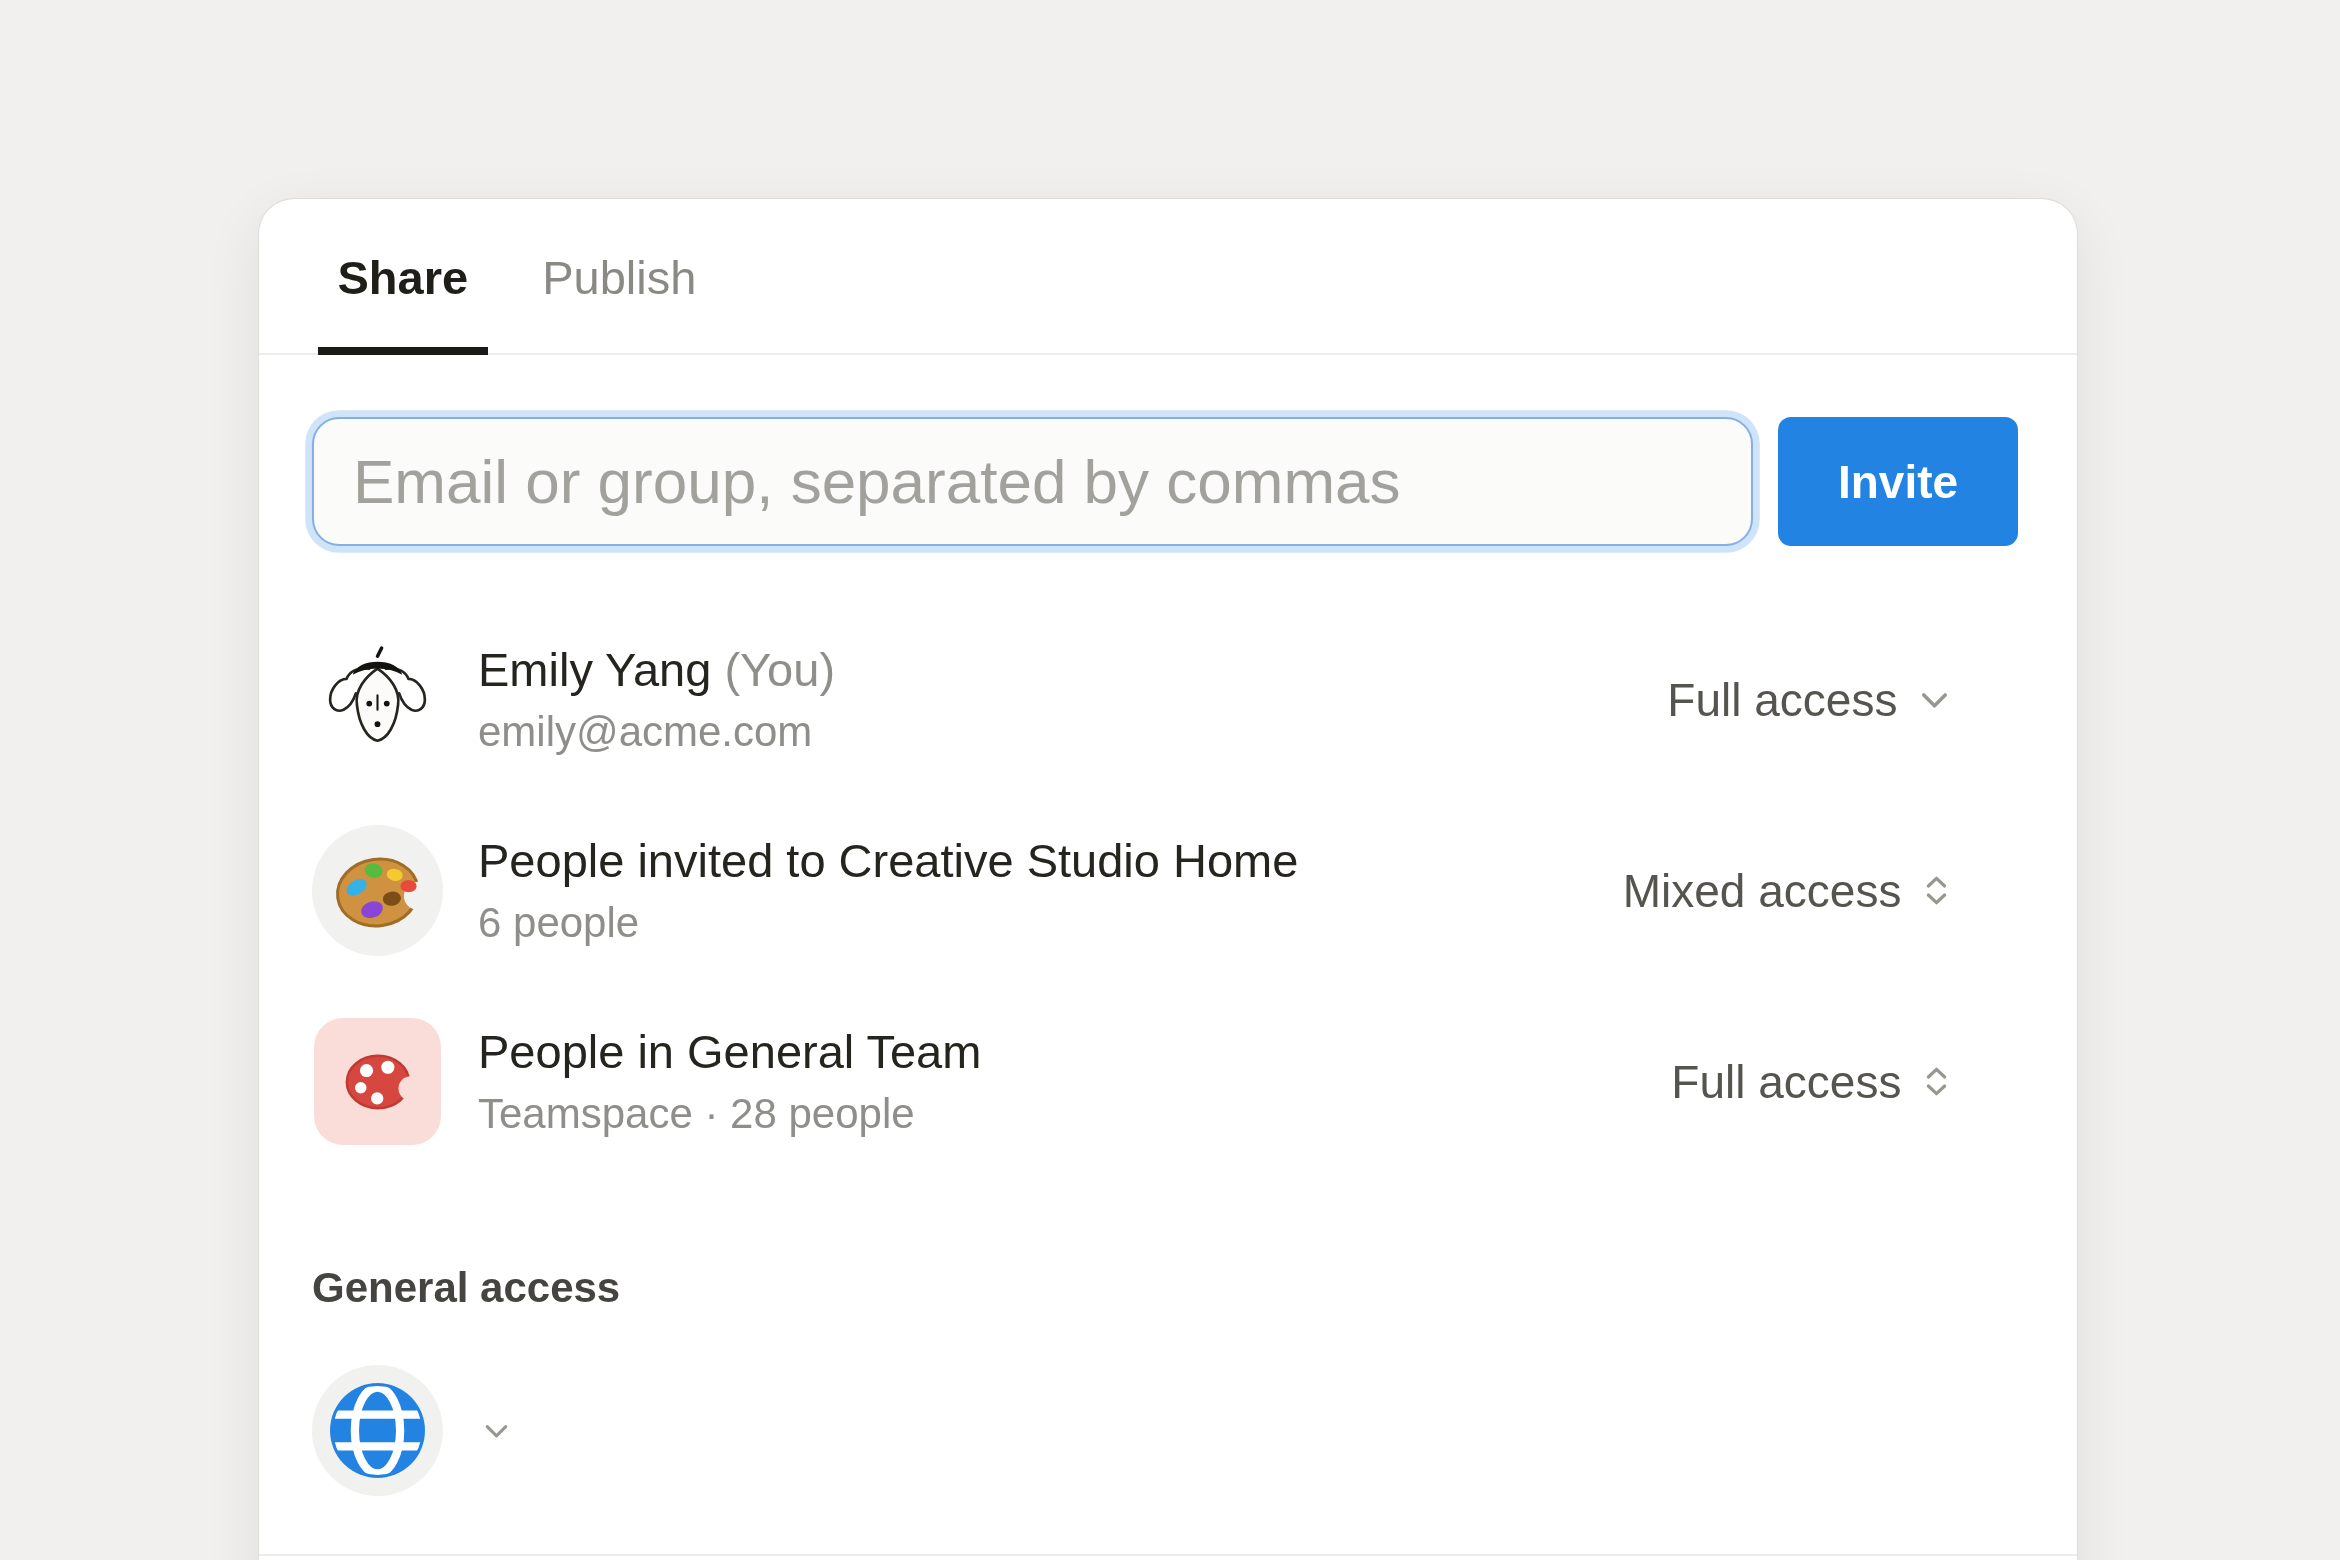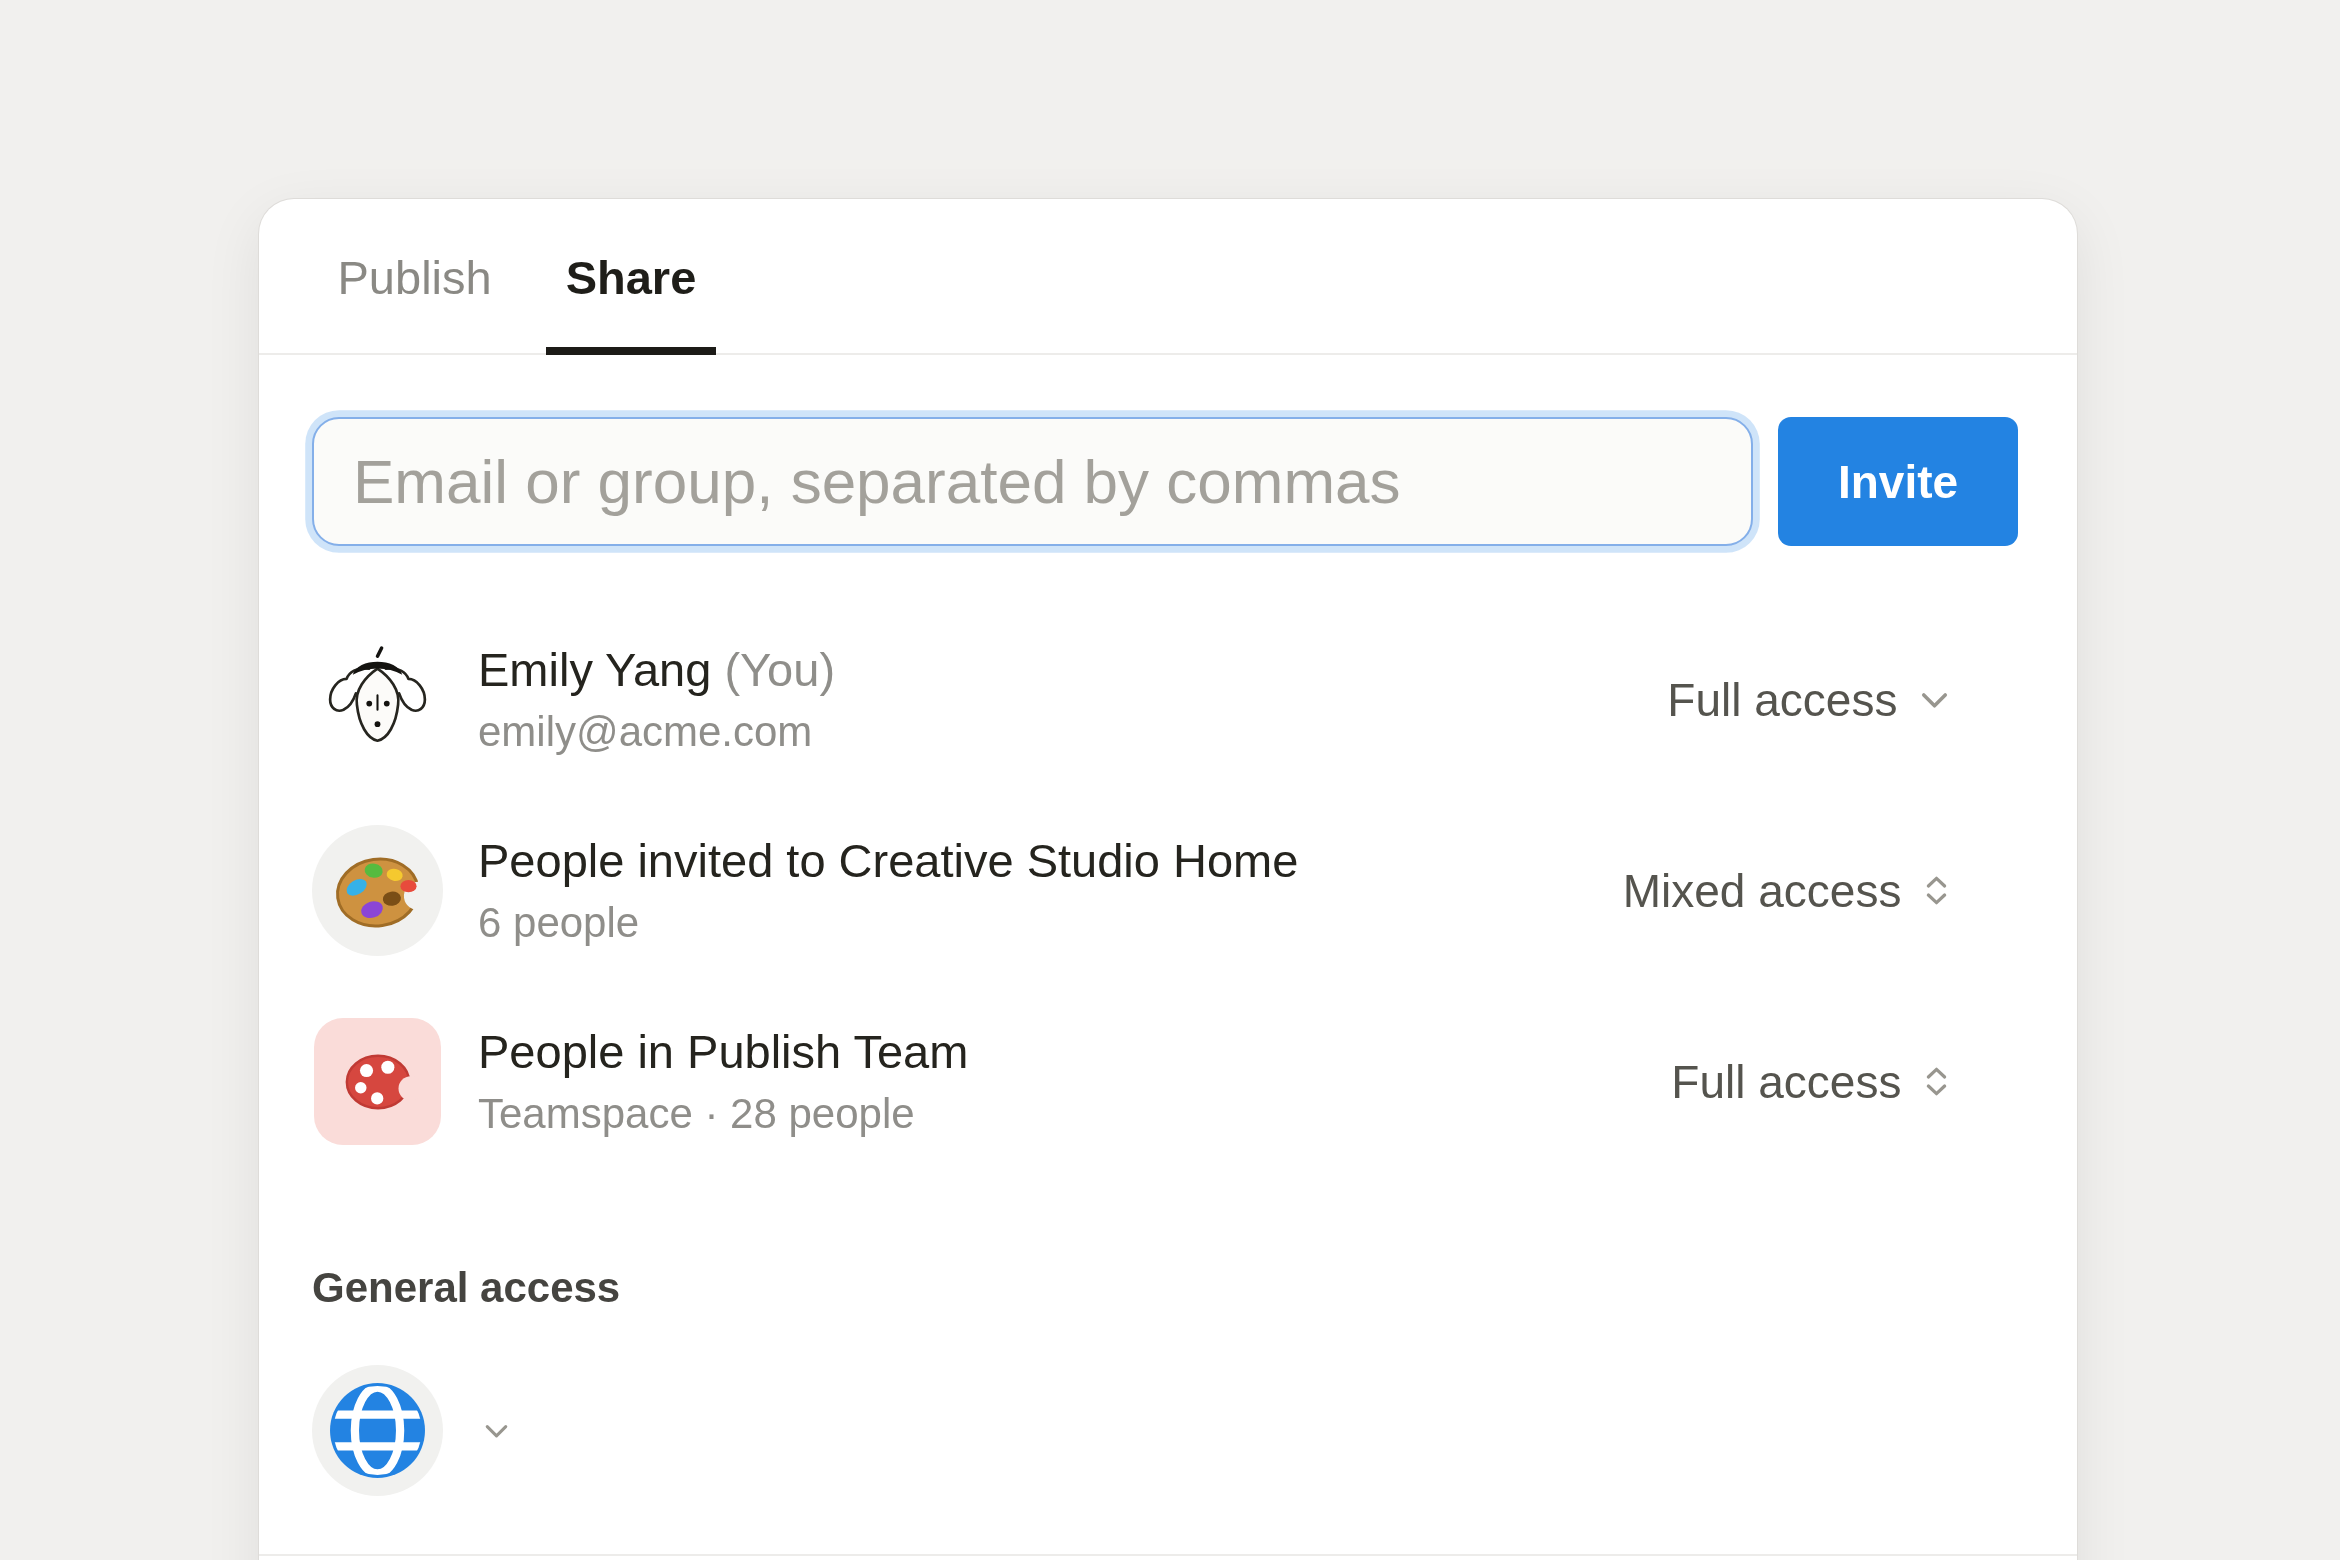--- a/index.html
+++ b/index.html
@@ -161,25 +161,25 @@
     height: 2px;
     background: #edecea;
   }
 </style>
 </head>
 <body>
 
 <div class="dialog">
 
   <div class="tabs-header">
+    <div class="tab active">
+      <span>Share</span>
+    </div>
     <div class="tab inactive">
       <span>Publish</span>
-    </div>
-    <div class="tab active">
-      <span>Share</span>
     </div>
   </div>
 
   <div class="content">
 
     <div class="invite-row">
       <input class="email-input" type="text" placeholder="Email or group, separated by commas" style="">
       <button class="invite-btn">Invite</button>
     </div>
 
@@ -250,21 +250,21 @@
               <ellipse cx="50" cy="50" rx="38" ry="32" fill="#d6473f" stroke="#c03a34" stroke-width="3"></ellipse>
               <circle cx="90" cy="58" r="15" fill="#fadcd9"></circle>
               <circle cx="36" cy="36" r="8" fill="#ffffff"></circle>
               <circle cx="62" cy="32" r="8" fill="#ffffff"></circle>
               <circle cx="29" cy="57" r="7" fill="#ffffff"></circle>
               <circle cx="49" cy="70" r="7.5" fill="#ffffff"></circle>
             </svg>
           </div>
         </div>
         <div class="row-text">
-          <div class="row-title">People in Publish Team</div>
+          <div class="row-title">People in General Team</div>
           <div class="row-subtitle">Teamspace · 28 people</div>
         </div>
         <div class="access">
           <span>Full access</span>
           <svg class="chev" width="39" height="39" viewBox="0 0 24 24">
             <path d="M7 9.2l5-4.7 5 4.7" stroke="currentColor" stroke-width="2" fill="none" stroke-linecap="round" stroke-linejoin="round"></path>
             <path d="M7 14.8l5 4.7 5-4.7" stroke="currentColor" stroke-width="2" fill="none" stroke-linecap="round" stroke-linejoin="round"></path>
           </svg>
         </div>
       </div>

